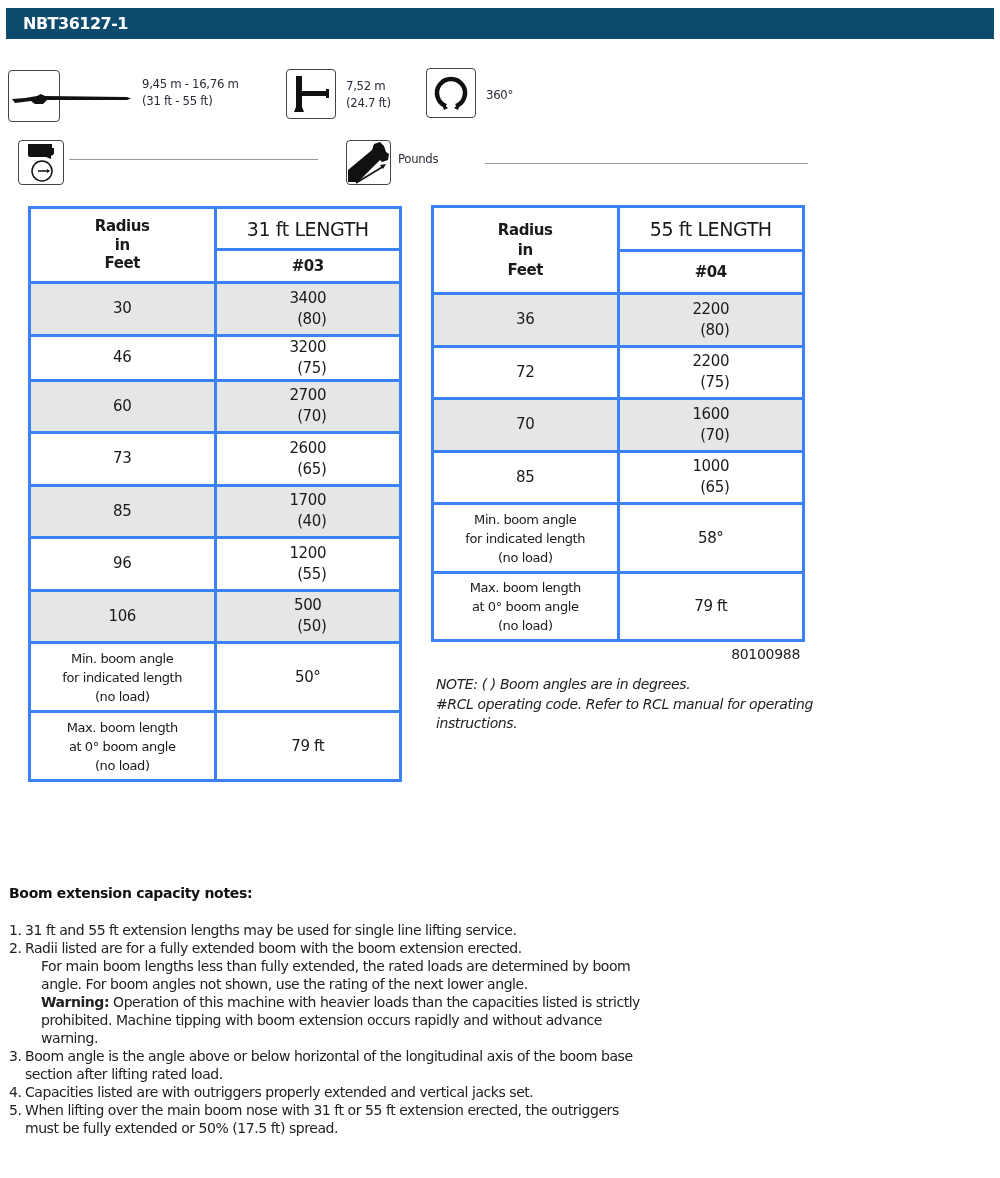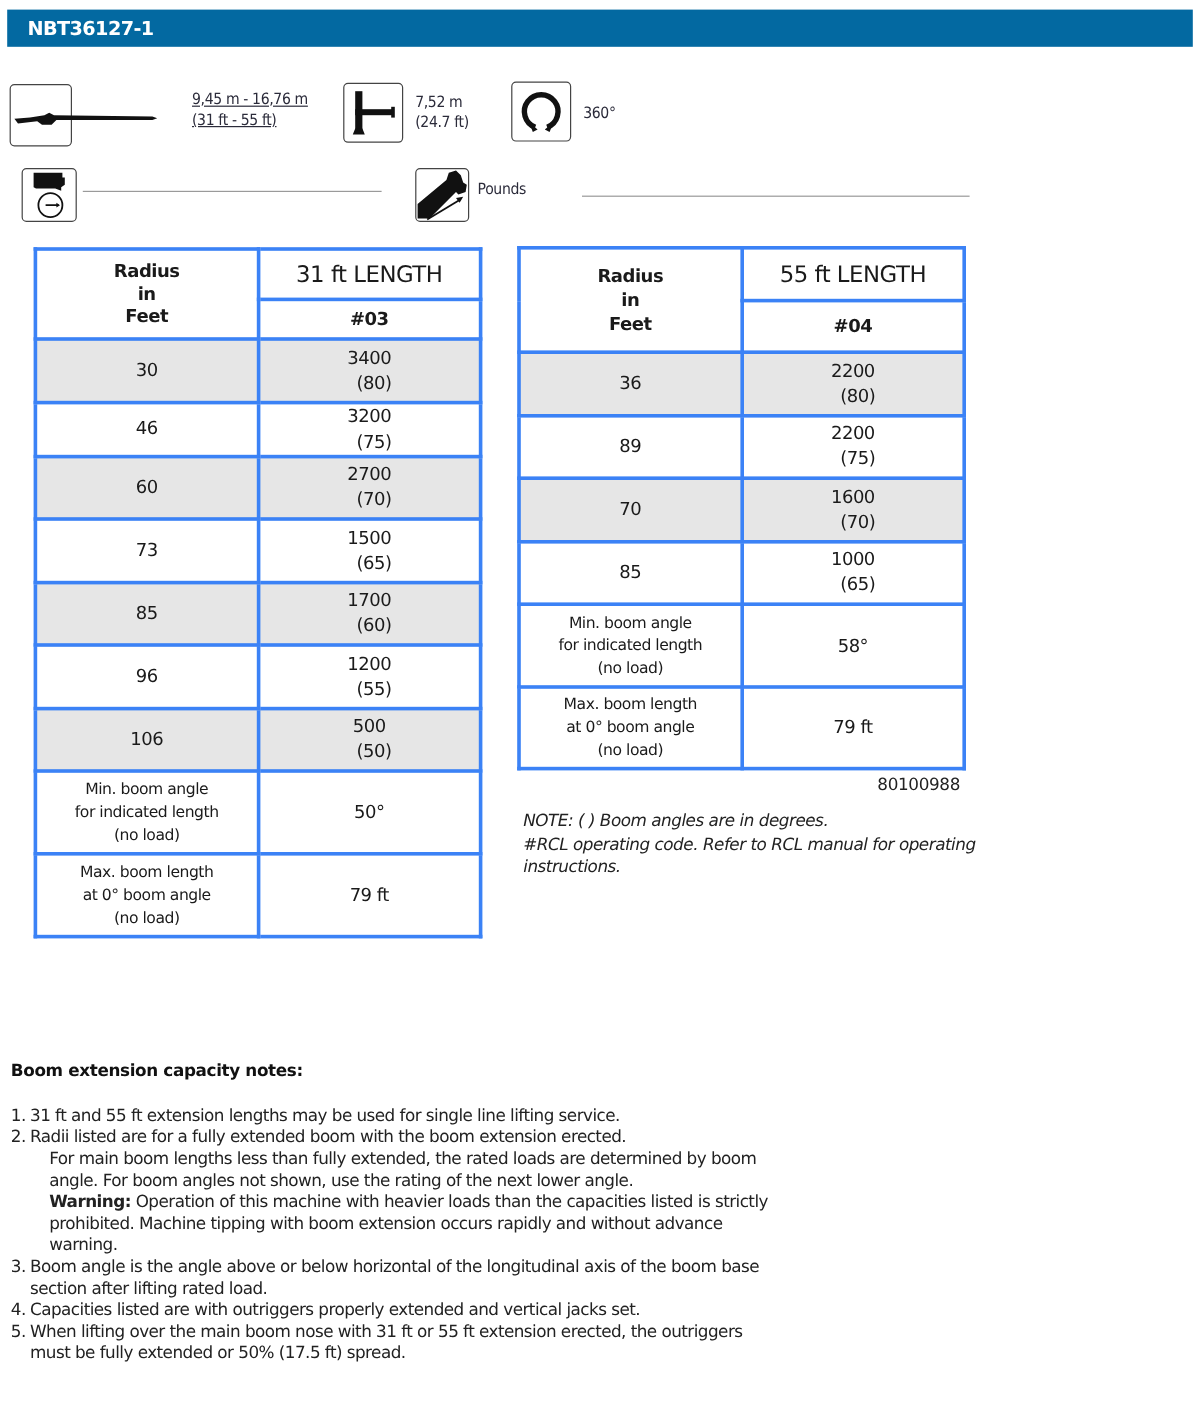--- a/index.html
+++ b/index.html
@@ -1,21 +1,21 @@
 <!DOCTYPE html>
 <html><head>
 <meta charset="utf-8">
 <style>
   * { box-sizing: border-box; margin: 0; padding: 0; }
   html, body { width: 1000px; height: 1178px; background: #ffffff; overflow: hidden; }
   body { position: relative; font-family: "DejaVu Sans", "Liberation Sans", sans-serif; color: #1a1a1a; }
 
   .title-bar {
     position: absolute; left: 6px; top: 8px; width: 988px; height: 31px;
-    background: #0369a1;
+    background: #0c4a6e;
   }
   .title-bar .title {
     position: absolute; left: 17px; top: 6px;
     color: #ffffff; font-weight: bold; font-size: 16px; letter-spacing: -0.5px;
     font-family: "DejaVu Sans", sans-serif;
   }
 
   .icon-box {
     position: absolute; border: 1.5px solid #444; border-radius: 4px; background: #fff;
   }
@@ -58,21 +58,21 @@
 
 <div class="title-bar">
   <span class="title">NBT36127-1</span>
 </div>
 
 <div class="icon-box" style="left:8px;top:70px;width:52px;height:52px;">
   <svg width="120" height="52" viewBox="0 0 120 52" style="position:absolute;left:-2px;top:-2px;overflow:visible;">
     <path d="M5 30 L18 29 L30 27 L34 25 L38 27 L120 28 L124 29.5 L120 31 L40 31 L36 35 L28 35 L24 32 L8 34 Z" fill="#111"></path>
   </svg>
 </div>
-<div class="spec-text" style="left:160px;top:75px;text-decoration:underline;">
+<div class="spec-text" style="left:142px;top:75px;">
   <div>9,45 m - 16,76 m</div>
   <div>(31 ft - 55 ft)</div>
 </div>
 
 <div class="icon-box" style="left:286px;top:69px;width:50px;height:50px;">
   <svg width="50" height="50" viewBox="0 0 50 50" style="position:absolute;left:-1px;top:-1px;">
     <rect x="10" y="7" width="6" height="32" fill="#111"></rect>
     <rect x="10" y="22" width="32" height="5" fill="#111"></rect>
     <rect x="40" y="20" width="3" height="9" fill="#111"></rect>
     <path d="M8 43 L18 43 L16 38 L10 38 Z" fill="#111"></path>
@@ -134,25 +134,25 @@
       <tr style="height: 45px;">
         <td>46</td>
         <td class="cap"><div>3200</div><div class="pl">(75)</div></td>
       </tr>
       <tr class="shaded" style="height: 52.5px;">
         <td>60</td>
         <td class="cap"><div>2700</div><div class="pl">(70)</div></td>
       </tr>
       <tr style="height: 52.5px;">
         <td>73</td>
-        <td class="cap"><div>1500</div><div class="pl">(65)</div></td>
+        <td class="cap"><div>2600</div><div class="pl">(65)</div></td>
       </tr>
       <tr class="shaded" style="height: 52.5px;">
         <td>85</td>
-        <td class="cap"><div>1700</div><div class="pl">(60)</div></td>
+        <td class="cap"><div>1700</div><div class="pl">(40)</div></td>
       </tr>
       <tr style="height: 52.5px; margin-top: 16px;">
         <td>96</td>
         <td class="cap"><div>1200</div><div class="pl">(55)</div></td>
       </tr>
       <tr class="shaded" style="height: 52.5px;">
         <td>106</td>
         <td class="cap"><div>500</div><div class="pl">(50)</div></td>
       </tr>
     </tbody>
@@ -189,21 +189,21 @@
   <tr style="height:43px;">
     <td class="hdr-code">#04</td>
   </tr>
   </tbody>
     <tbody id="t2-body">
       <tr class="shaded" style="height: 52.5px;">
         <td>36</td>
         <td class="cap"><div>2200</div><div class="pl">(80)</div></td>
       </tr>
       <tr style="height: 52.5px;">
-        <td>89</td>
+        <td>72</td>
         <td class="cap"><div>2200</div><div class="pl">(75)</div></td>
       </tr>
       <tr class="shaded" style="height: 52.5px; margin-top: 26px;">
         <td>70</td>
         <td class="cap"><div>1600</div><div class="pl">(70)</div></td>
       </tr>
       <tr style="height: 52.5px;">
         <td>85</td>
         <td class="cap"><div>1000</div><div class="pl">(65)</div></td>
       </tr>

